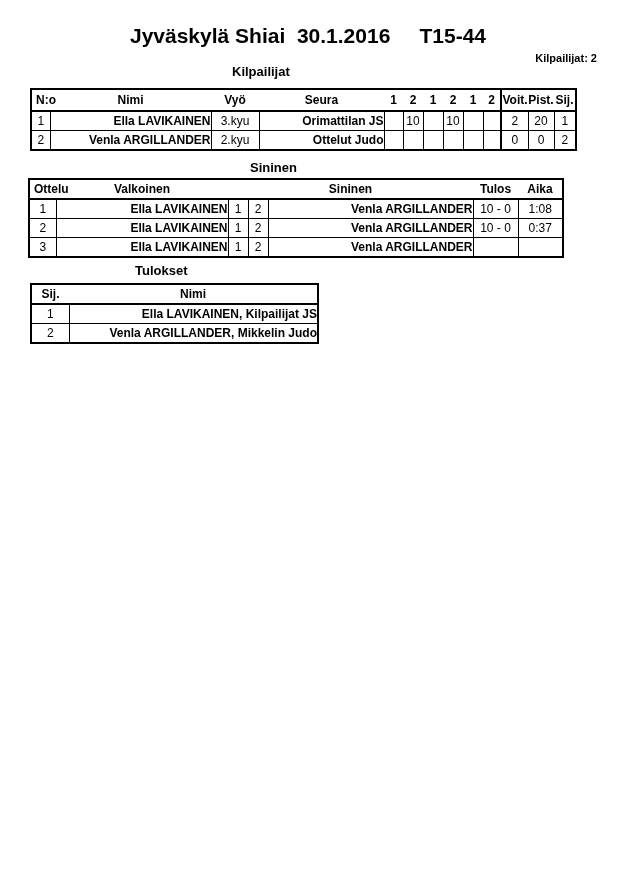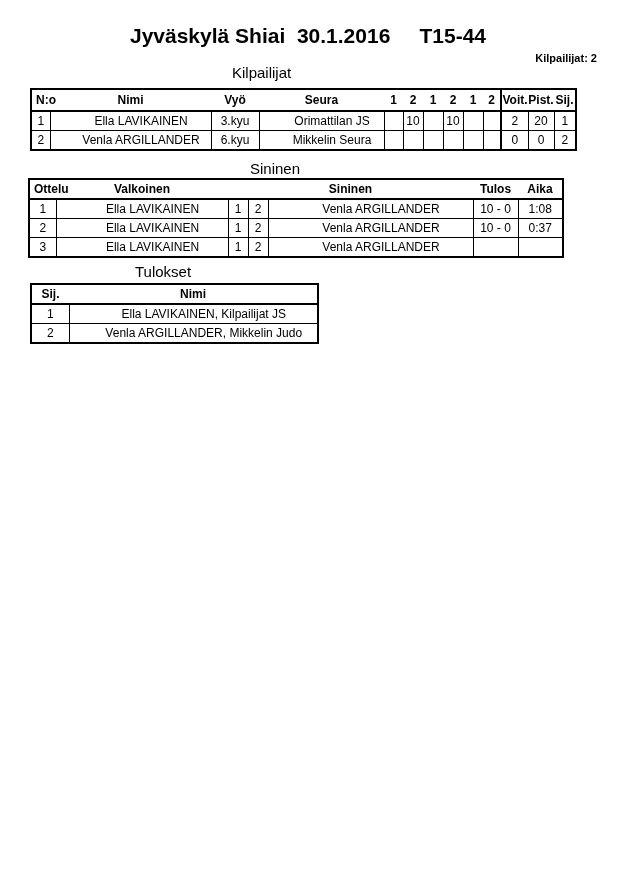--- a/index.html
+++ b/index.html
@@ -27,22 +27,22 @@
   }
   .count-label {
     position: absolute;
     top: 52px;
     right: 33px;
     font-size: 11px;
     font-weight: bold;
   }
   .sec-heading {
     position: absolute;
-    font-size: 15px;
-    font-weight: normal;
+    font-size: 13px;
+    font-weight: bold;
     white-space: nowrap;
   }
   #h-kilpailijat { top: 64px;  left: 232px; }
   #h-ottelut     { top: 160px; left: 250px; }
   #h-tulokset    { top: 263px; left: 135px; }
 
   table {
     position: absolute;
     border-collapse: collapse;
     table-layout: fixed;
@@ -60,21 +60,21 @@
     font-weight: bold;
     text-align: center;
     border-bottom: 2px solid #000000;
     overflow: visible;
   }
   tbody td {
     border: 1px solid #000000;
     text-align: center;
     overflow: hidden;
   }
-  .l  { text-align: center; padding-left: 21px; }
+  .l  { text-align: right; padding-left: 21px; font-weight: bold; }
   .hl { text-align: left; padding-left: 4px; }
   .thick-l { border-left: 2px solid #000000 !important; }
 
   #t1 { left: 30px; top: 88px;  width: 545px; }
   #t1 thead td { height: 20px; }
   #t2 { left: 28px; top: 178px; width: 534px; border-radius: 25px; }
   #t3 { left: 30px; top: 283px; width: 287px; }
 </style>
 </head>
 <body>
@@ -129,22 +129,22 @@
       <td>10</td>
       <td></td>
       <td></td>
       <td class="thick-l">2</td>
       <td>20</td>
       <td>1</td>
     </tr>
     <tr>
       <td>2</td>
       <td class="l">Venla ARGILLANDER</td>
-      <td>6.kyu</td>
-      <td class="l">Mikkelin Seura</td>
+      <td>2.kyu</td>
+      <td class="l">Ottelut Judo</td>
       <td></td>
       <td></td>
       <td></td>
       <td></td>
       <td></td>
       <td></td>
       <td class="thick-l">0</td>
       <td>0</td>
       <td>2</td>
     </tr>

